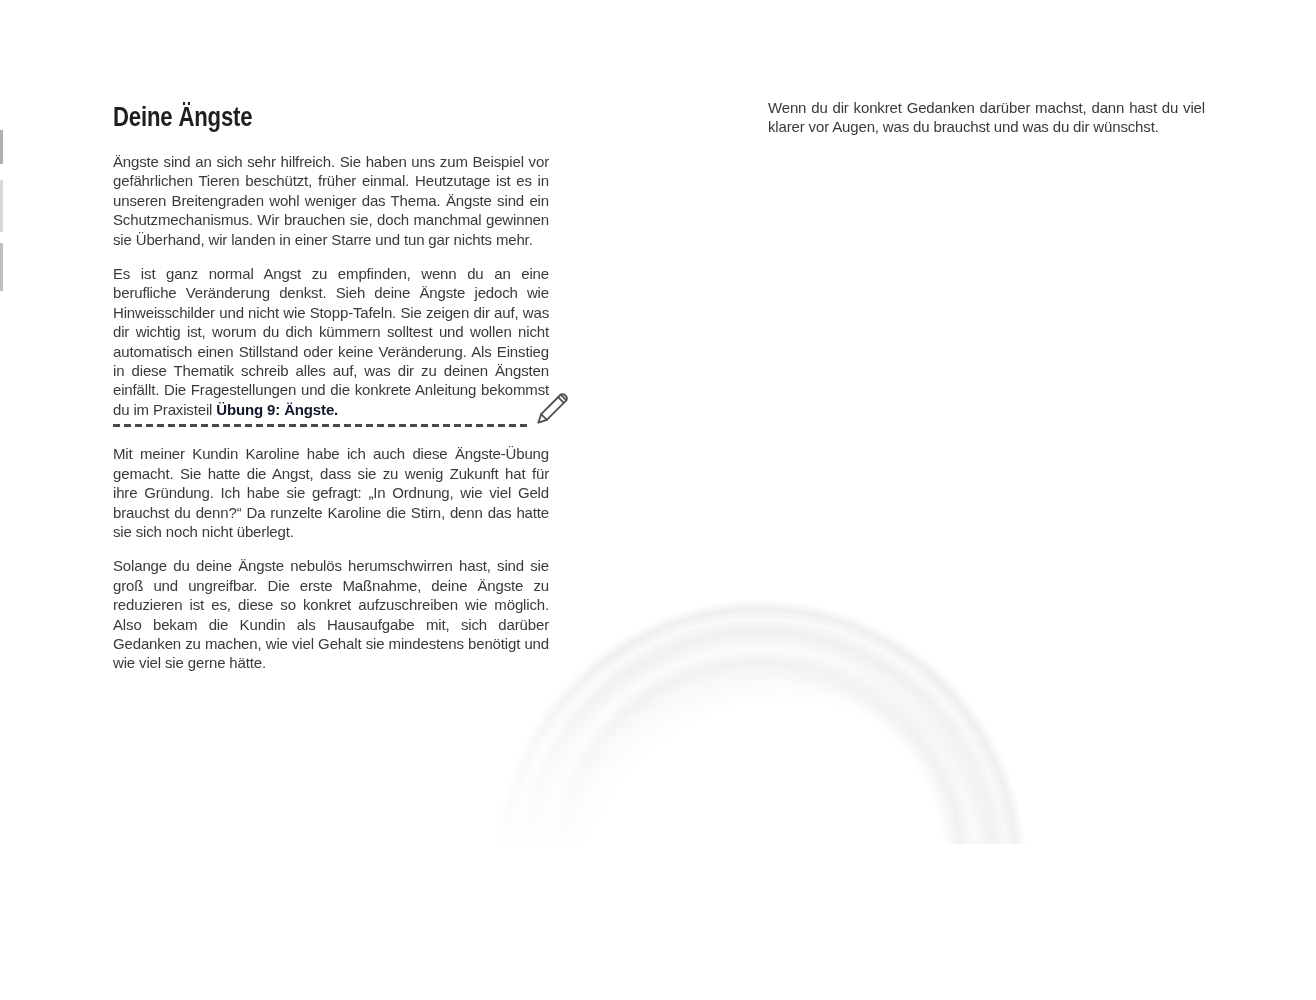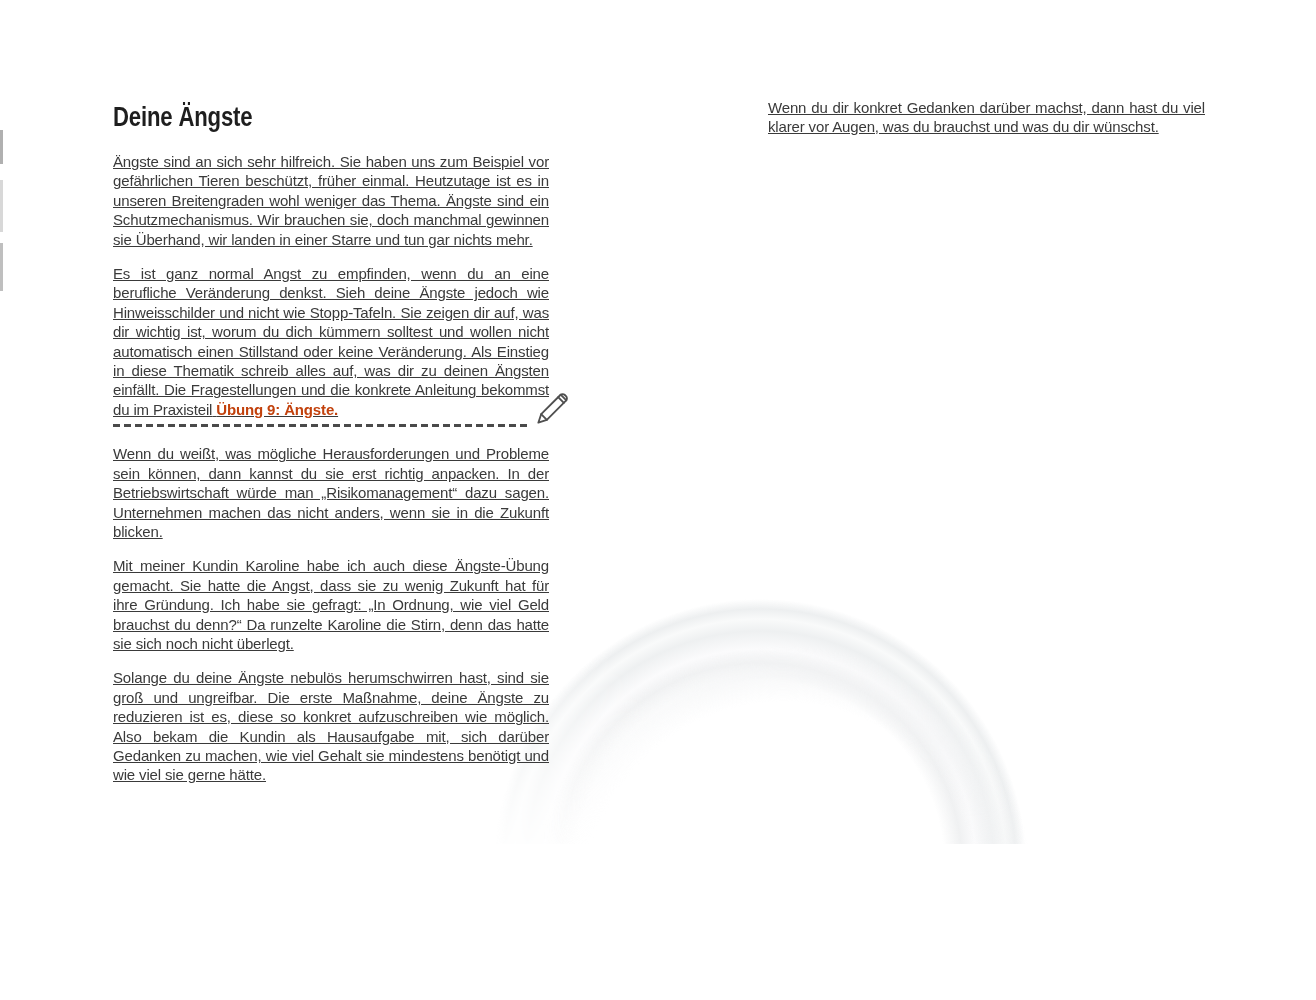--- a/index.html
+++ b/index.html
@@ -74,23 +74,22 @@
     white-space: nowrap;
     letter-spacing: -0.2px;
   }
   .col p {
     margin: 0 0 15px 0;
     font-size: 15px;
     line-height: 19.4px;
     letter-spacing: -0.15px;
     text-align: justify;
     color: #3a3a3a;
-    text-decoration: underline;
   }
-  .col p strong { color: #c2410c; }
+  .col p strong { color: #0f172a; }
 
   
   .para-exercise { margin-bottom: 5px !important; }
   .rule-row {
     position: relative;
     height: 3px;
     margin: 0 0 17px 0;
   }
   .dashed-rule {
     position: absolute; left: 0; top: 0;
@@ -136,21 +135,20 @@
     <div class="rule-row">
       <div class="dashed-rule"></div>
       <svg class="pencil" viewBox="0 0 24 24" fill="none" stroke="#4f4f4f" stroke-width="1.1" stroke-linecap="round" stroke-linejoin="round">
         <path d="M3.2 20.8 L4.9 15.7 L16.4 4.2 A 1.9 1.9 0 0 1 19.1 4.2 L19.8 4.9 A 1.9 1.9 0 0 1 19.8 7.6 L8.3 19.1 L3.2 20.8 Z"></path>
         <path d="M15.1 5.5 L18.5 8.9"></path>
         <path d="M16.6 4.0 L20.0 7.4"></path>
         <path d="M4.9 15.7 L8.3 19.1"></path>
       </svg>
     </div>
 
-    <p>Wenn du weißt, was mögliche Herausforderungen und Probleme sein können, dann kannst du sie erst richtig anpacken. In der Betriebswirtschaft würde man „Risikomanagement“ dazu sagen. Unternehmen machen das nicht anders, wenn sie in die Zukunft blicken.</p>
     <p>Mit meiner Kundin Karoline habe ich auch diese Ängste-Übung gemacht. Sie hatte die Angst, dass sie zu wenig Zukunft hat für ihre Gründung. Ich habe sie gefragt: „In Ordnung, wie viel Geld brauchst du denn?“ Da runzelte Karoline die Stirn, denn das hatte sie sich noch nicht überlegt.</p>
     <p>Solange du deine Ängste nebulös herumschwirren hast, sind sie groß und ungreifbar. Die erste Maßnahme, deine Ängste zu reduzieren ist es, diese so konkret aufzuschreiben wie möglich. Also bekam die Kundin als Hausaufgabe mit, sich darüber Gedanken zu machen, wie viel Gehalt sie mindestens benötigt und wie viel sie gerne hätte.</p>
   </main>
 
   <main class="col col-right">
     <p>Wenn du dir konkret Gedanken darüber machst, dann hast du viel klarer vor Augen, was du brauchst und was du dir wünschst.</p>
   </main>
 
   <div class="page-number pn-left">91</div>
   <div class="page-number pn-right">92</div>

